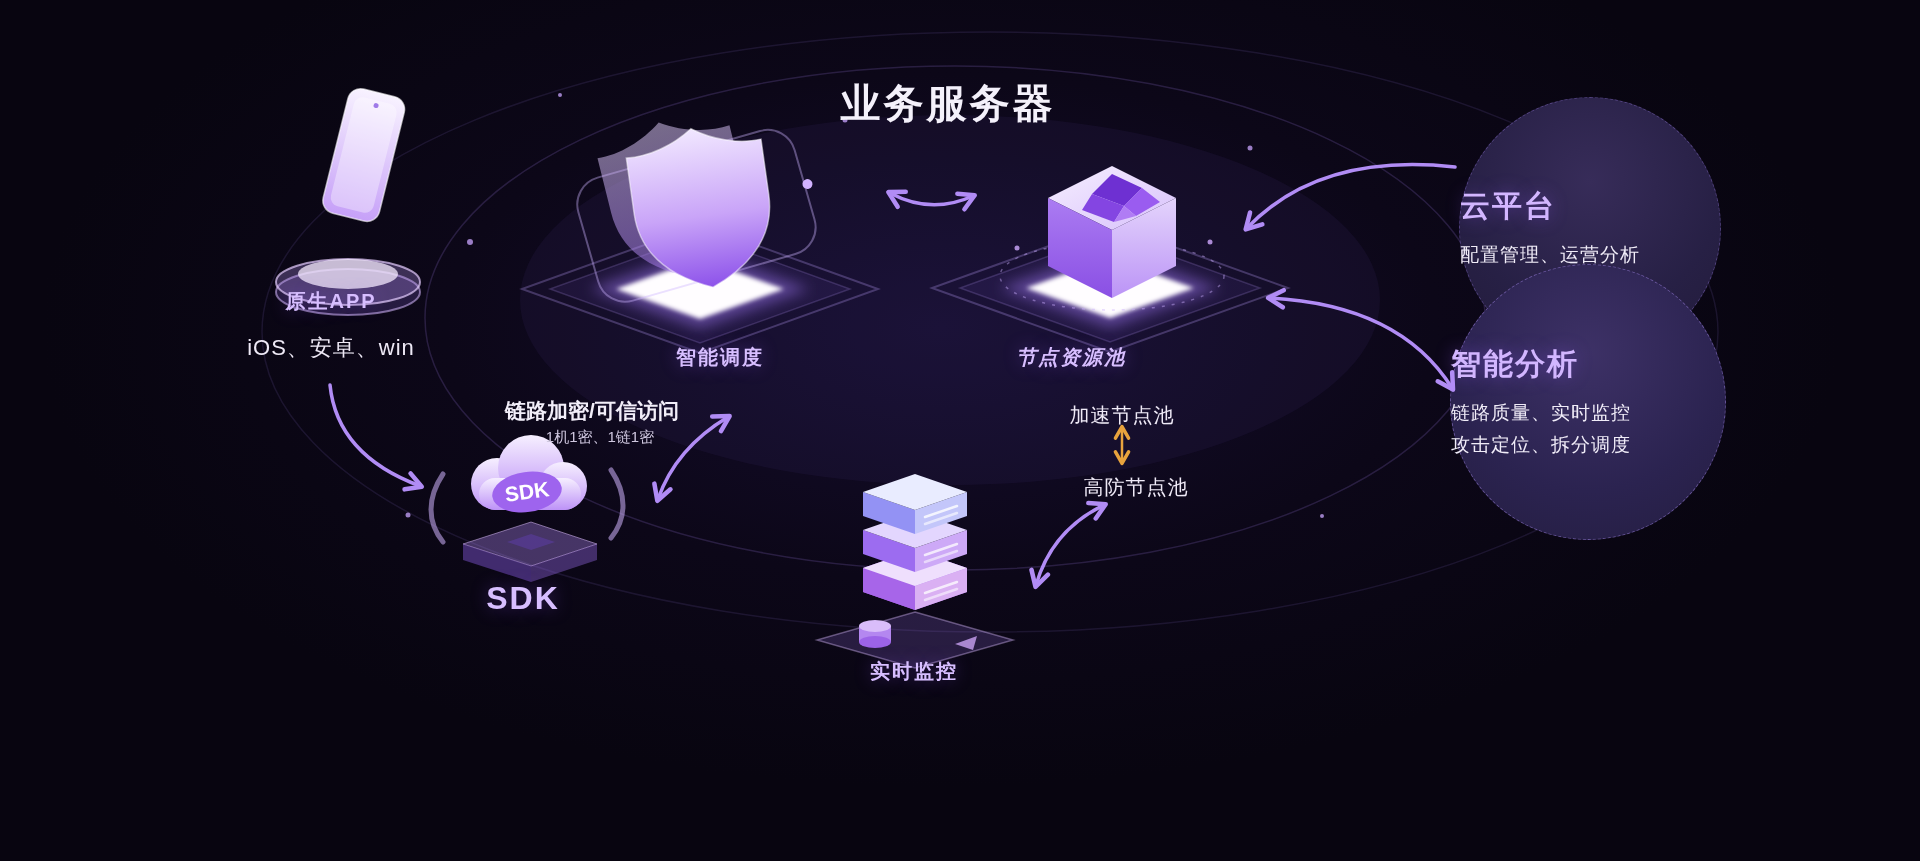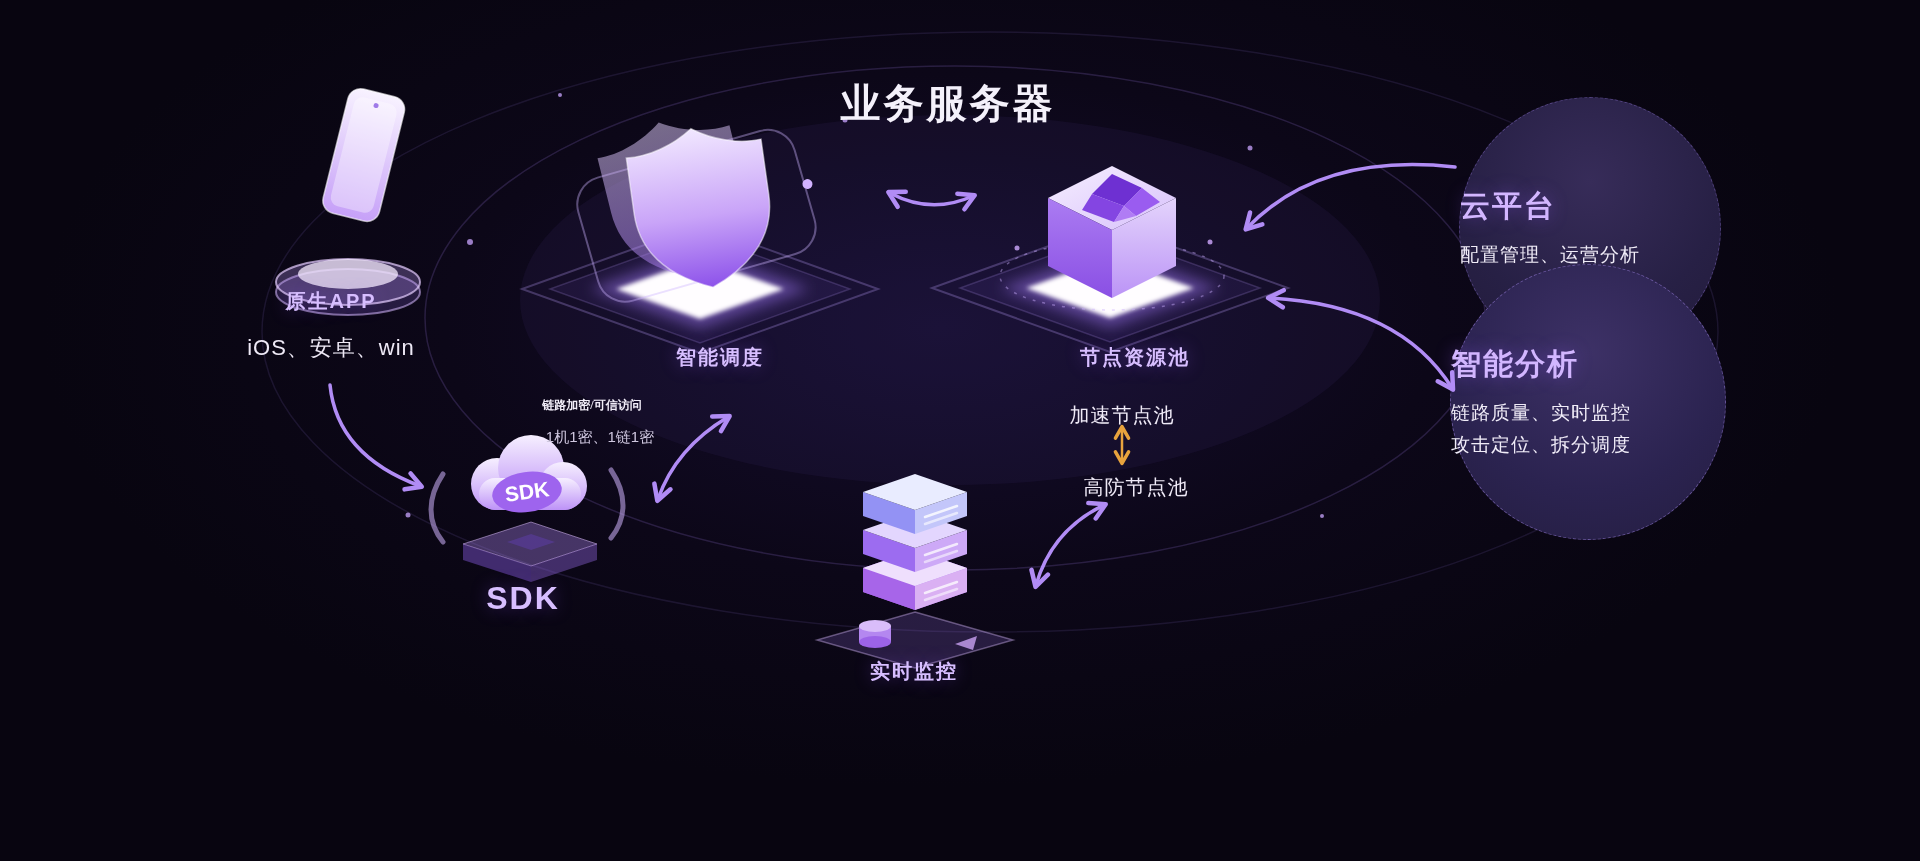--- a/index.html
+++ b/index.html
@@ -9,21 +9,21 @@
     background: radial-gradient(900px 460px at 49% 38%, #150d2e 0%, #0c0718 55%, #080510 100%);
   }
   .layer { position:absolute; left:0; top:0; width:1920px; height:861px; pointer-events:none; }
   .z0 { z-index:0; } .z2 { z-index:2; }
   .lbl { position:absolute; transform:translateX(-50%); text-align:center; white-space:nowrap; z-index:3; }
   .page-title { font-size:40px; font-weight:700; color:#f4f1fb; letter-spacing:3px; }
   .node-title { font-size:20px; font-weight:700; color:#d7beff; letter-spacing:2px;
                 text-shadow:0 0 18px rgba(150,95,255,.35); }
   .node-sub   { font-size:22px; color:#eee9f6; letter-spacing:1px; }
   .pool-label { font-size:20px; color:#efeaf7; letter-spacing:1px;margin-top:6px; }
-  .note-title { font-size:12px; font-weight:700; color:#f2eef9;font-family:Liberation Serif, serif; }
+  .note-title { font-size:21px; font-weight:700; color:#f2eef9; }
   .note-sub   { font-size:15px; color:#cfc7df; }
   .desc-line  { font-size:19px; color:#efeaf7; letter-spacing:1px; }
   .big-circle { position:absolute; border-radius:50%; display:flex; flex-direction:column;
                 align-items:flex-start; justify-content:center; text-align:center; z-index:1; }
   .circle-cloud {
     left:1459px; top:97px; width:260px; height:260px;
     background: radial-gradient(circle at 50% 32%, #372c59 0%, #272045 60%, #221b3a 100%);
     border:1px dashed rgba(160,130,235,.35);
   }
   .circle-analysis {
@@ -216,20 +216,20 @@
 
   <div class="lbl page-title" style="left:948px; top:76px;">业务服务器</div>
 
   <div class="lbl node-title" style="left:331px; top:288px;">原生APP</div>
   <div class="lbl node-sub" style="left:331px; top:333px;">iOS、安卓、win</div>
 
   <div class="lbl node-title" style="left:720px; top:344px;">智能调度</div>
   <div class="lbl note-title" style="left:592px; top:397px;">链路加密/可信访问</div>
   <div class="lbl note-sub" style="left:600px; top:428px;">1机1密、1链1密</div>
 
-  <div class="lbl node-title" style="left:1135px; top:344px;">节点资源池</div>
+  <div class="lbl node-title" style="left:1071px; top:344px;font-style:italic;">节点资源池</div>
   <div class="lbl pool-label" style="left:1122px; top:396px;">加速节点池</div>
   <div class="lbl pool-label" style="left:1136px; top:468px;">高防节点池</div>
 
   <div class="lbl node-title" style="left:523px; top:580px; font-size:32px;">SDK</div>
 
   <div class="lbl node-title" style="left:914px; top:658px;">实时监控</div>
 </div>
 
 </body></html>

